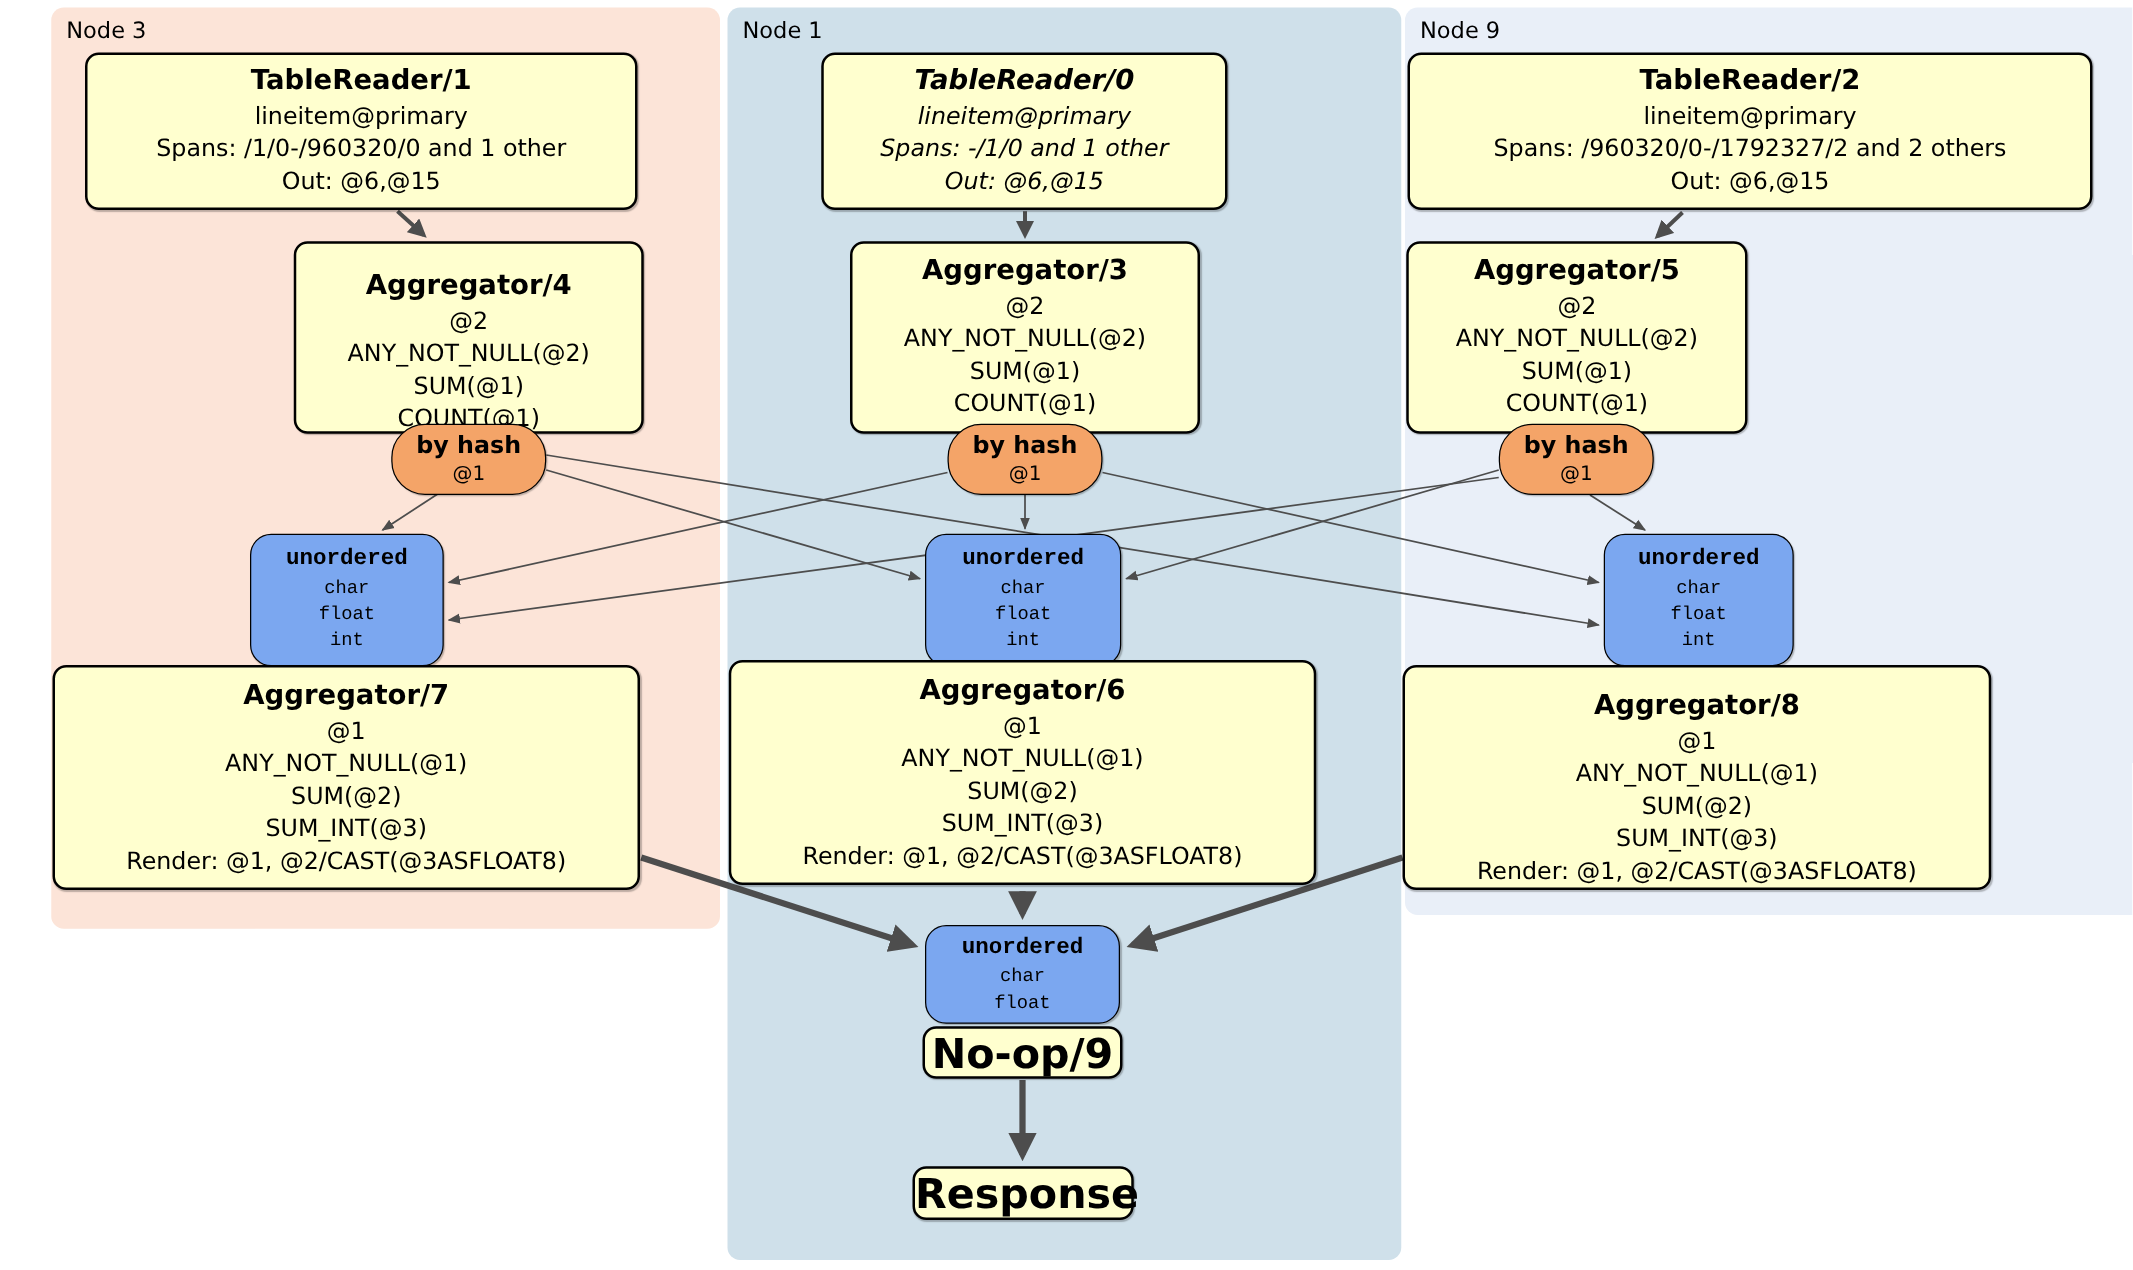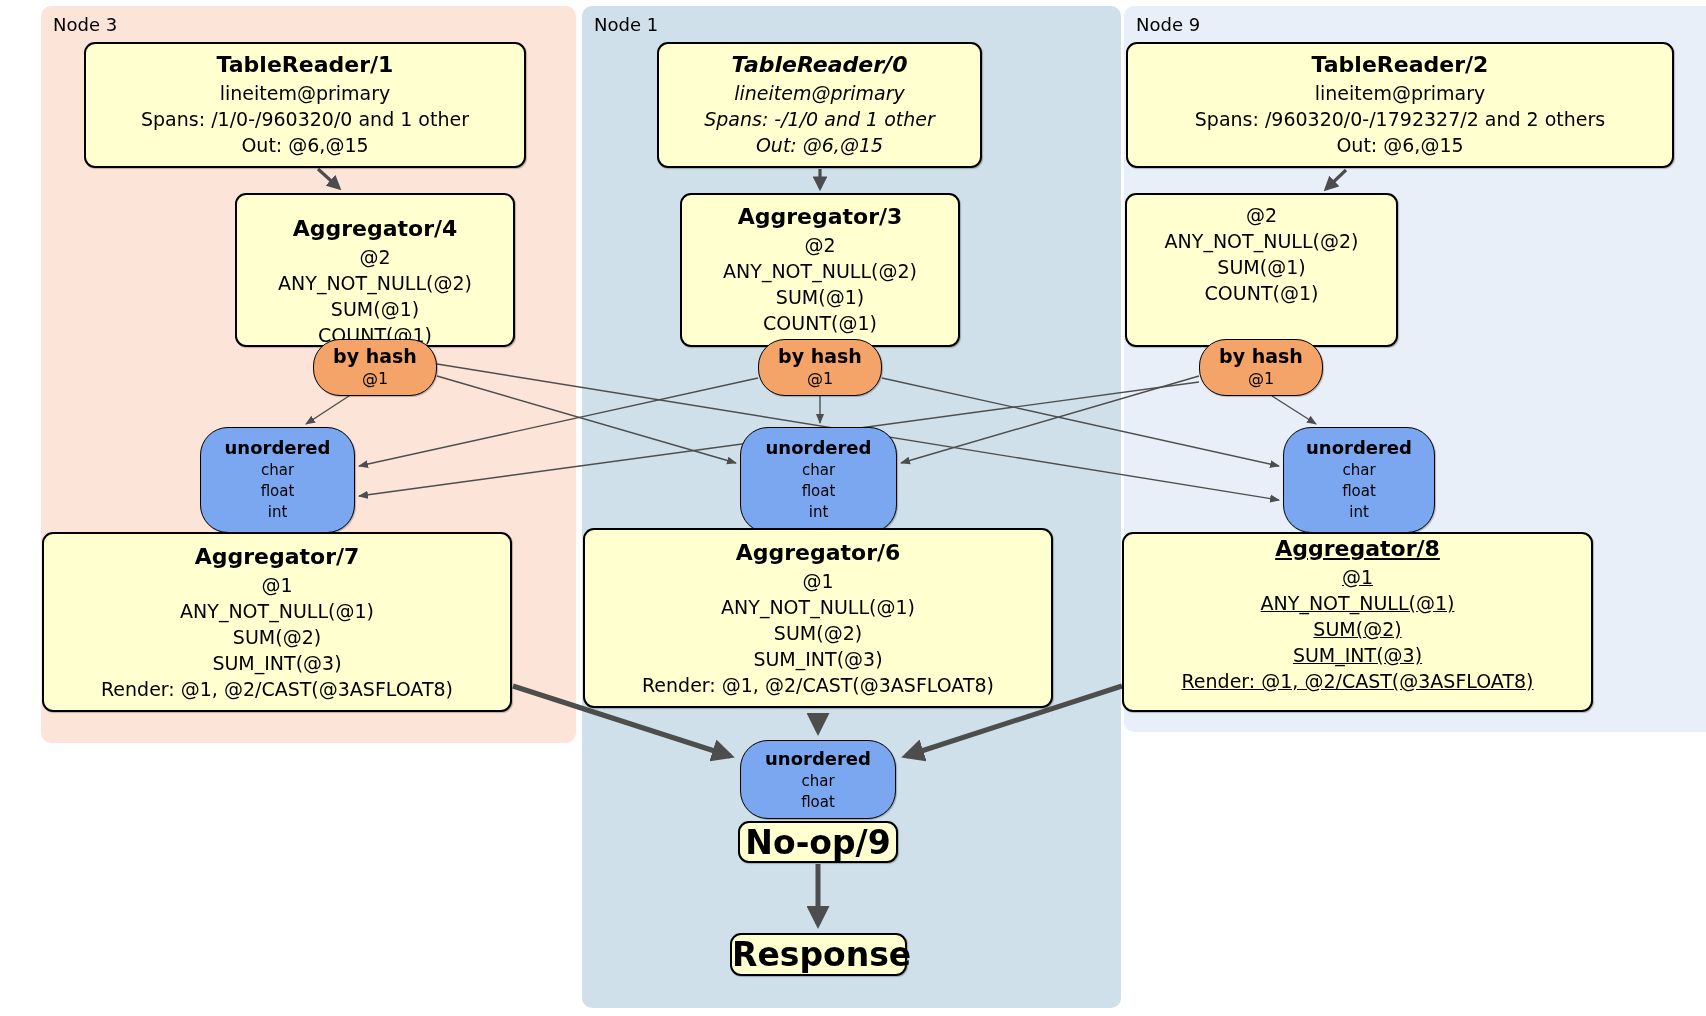--- a/index.html
+++ b/index.html
@@ -22,40 +22,40 @@
   marker path{fill:var(--edge-color,#4D4D4D);}
 
   
   .box{position:absolute;box-sizing:border-box;text-align:center;
        border:2px solid var(--box-border,#000);border-radius:11px;
        box-shadow:1px 1px 1px rgba(0,0,0,0.25);}
   .proc{background:var(--processor-bg,#FFFFCF);}
   .ptitle{font-size:22px;font-weight:bold;line-height:30px;}
   .pline{font-size:19px;line-height:26px;white-space:nowrap;}
 
-  #tr1{left:84px;top:42px;width:442px;height:126px;padding-top:6px;}
+  #tr1{left:68px;top:42px;width:442px;height:126px;padding-top:6px;}
   #tr0{left:657px;top:42px;width:325px;height:126px;padding-top:6px;font-style:italic;}
   #tr2{left:1126px;top:42px;width:548px;height:126px;padding-top:6px;}
 
   #agg4{left:235px;top:193px;width:280px;height:154px;padding-top:19px;}
   #agg3{left:680px;top:193px;width:280px;height:154px;padding-top:7px;}
   #agg5{left:1125px;top:193px;width:273px;height:154px;padding-top:7px;}
 
   #agg7{left:42px;top:532px;width:470px;height:180px;padding-top:8px;}
   #agg6{left:583px;top:528px;width:470px;height:180px;padding-top:8px;}
-  #agg8{left:1122px;top:532px;width:471px;height:180px;padding-top:0;text-decoration:underline;}
+  #agg8{left:1122px;top:532px;width:471px;height:180px;padding-top:16px;}
 
   .router{background:var(--router-bg,#F4A468);border-radius:27px;border-width:1.7px;}
   .rtitle{font-size:19px;font-weight:bold;line-height:25px;}
   .rline{font-size:16px;line-height:20px;}
   #hash-left{left:313px;top:339px;width:124px;height:57px;padding-top:4px;}
   #hash-middle{left:758px;top:339px;width:124px;height:57px;padding-top:4px;}
   #hash-right{left:1199px;top:339px;width:124px;height:57px;padding-top:4px;}
 
-  .sync{background:var(--sync-bg,#7BA7F0);border-radius:28px;border-width:1.7px;}
+  .sync{background:var(--sync-bg,#7BA7F0);border-radius:17px;border-width:1.7px;font-family:Liberation Mono, monospace;}
   .stitle{font-size:18px;font-weight:bold;line-height:25px;}
   .sline{font-size:15px;line-height:21px;}
   #sync-left{left:200px;top:427px;width:155px;height:106px;padding-top:7px;}
   #sync-middle{left:740px;top:427px;width:157px;height:106px;padding-top:7px;}
   #sync-right{left:1283px;top:427px;width:152px;height:106px;padding-top:7px;}
   #sync-final{left:740px;top:740px;width:156px;height:79px;padding-top:5px;}
 
   #noop{left:738px;top:821px;width:160px;height:42px;}
   #response{left:730px;top:933px;width:177px;height:43px;}
   .single-title{font-size:33px;font-weight:bold;line-height:39px;}
@@ -132,20 +132,21 @@
     <div class="pline">COUNT(@1)</div>
   </div>
   <div class="box proc" id="agg3">
     <div class="ptitle">Aggregator/3</div>
     <div class="pline">@2</div>
     <div class="pline">ANY_NOT_NULL(@2)</div>
     <div class="pline">SUM(@1)</div>
     <div class="pline">COUNT(@1)</div>
   </div>
   <div class="box proc" id="agg5">
+    <div class="ptitle">Aggregator/5</div>
     <div class="pline">@2</div>
     <div class="pline">ANY_NOT_NULL(@2)</div>
     <div class="pline">SUM(@1)</div>
     <div class="pline">COUNT(@1)</div>
   </div>
 
   <div class="box router" id="hash-left">
     <div class="rtitle">by hash</div>
     <div class="rline">@1</div>
   </div>

